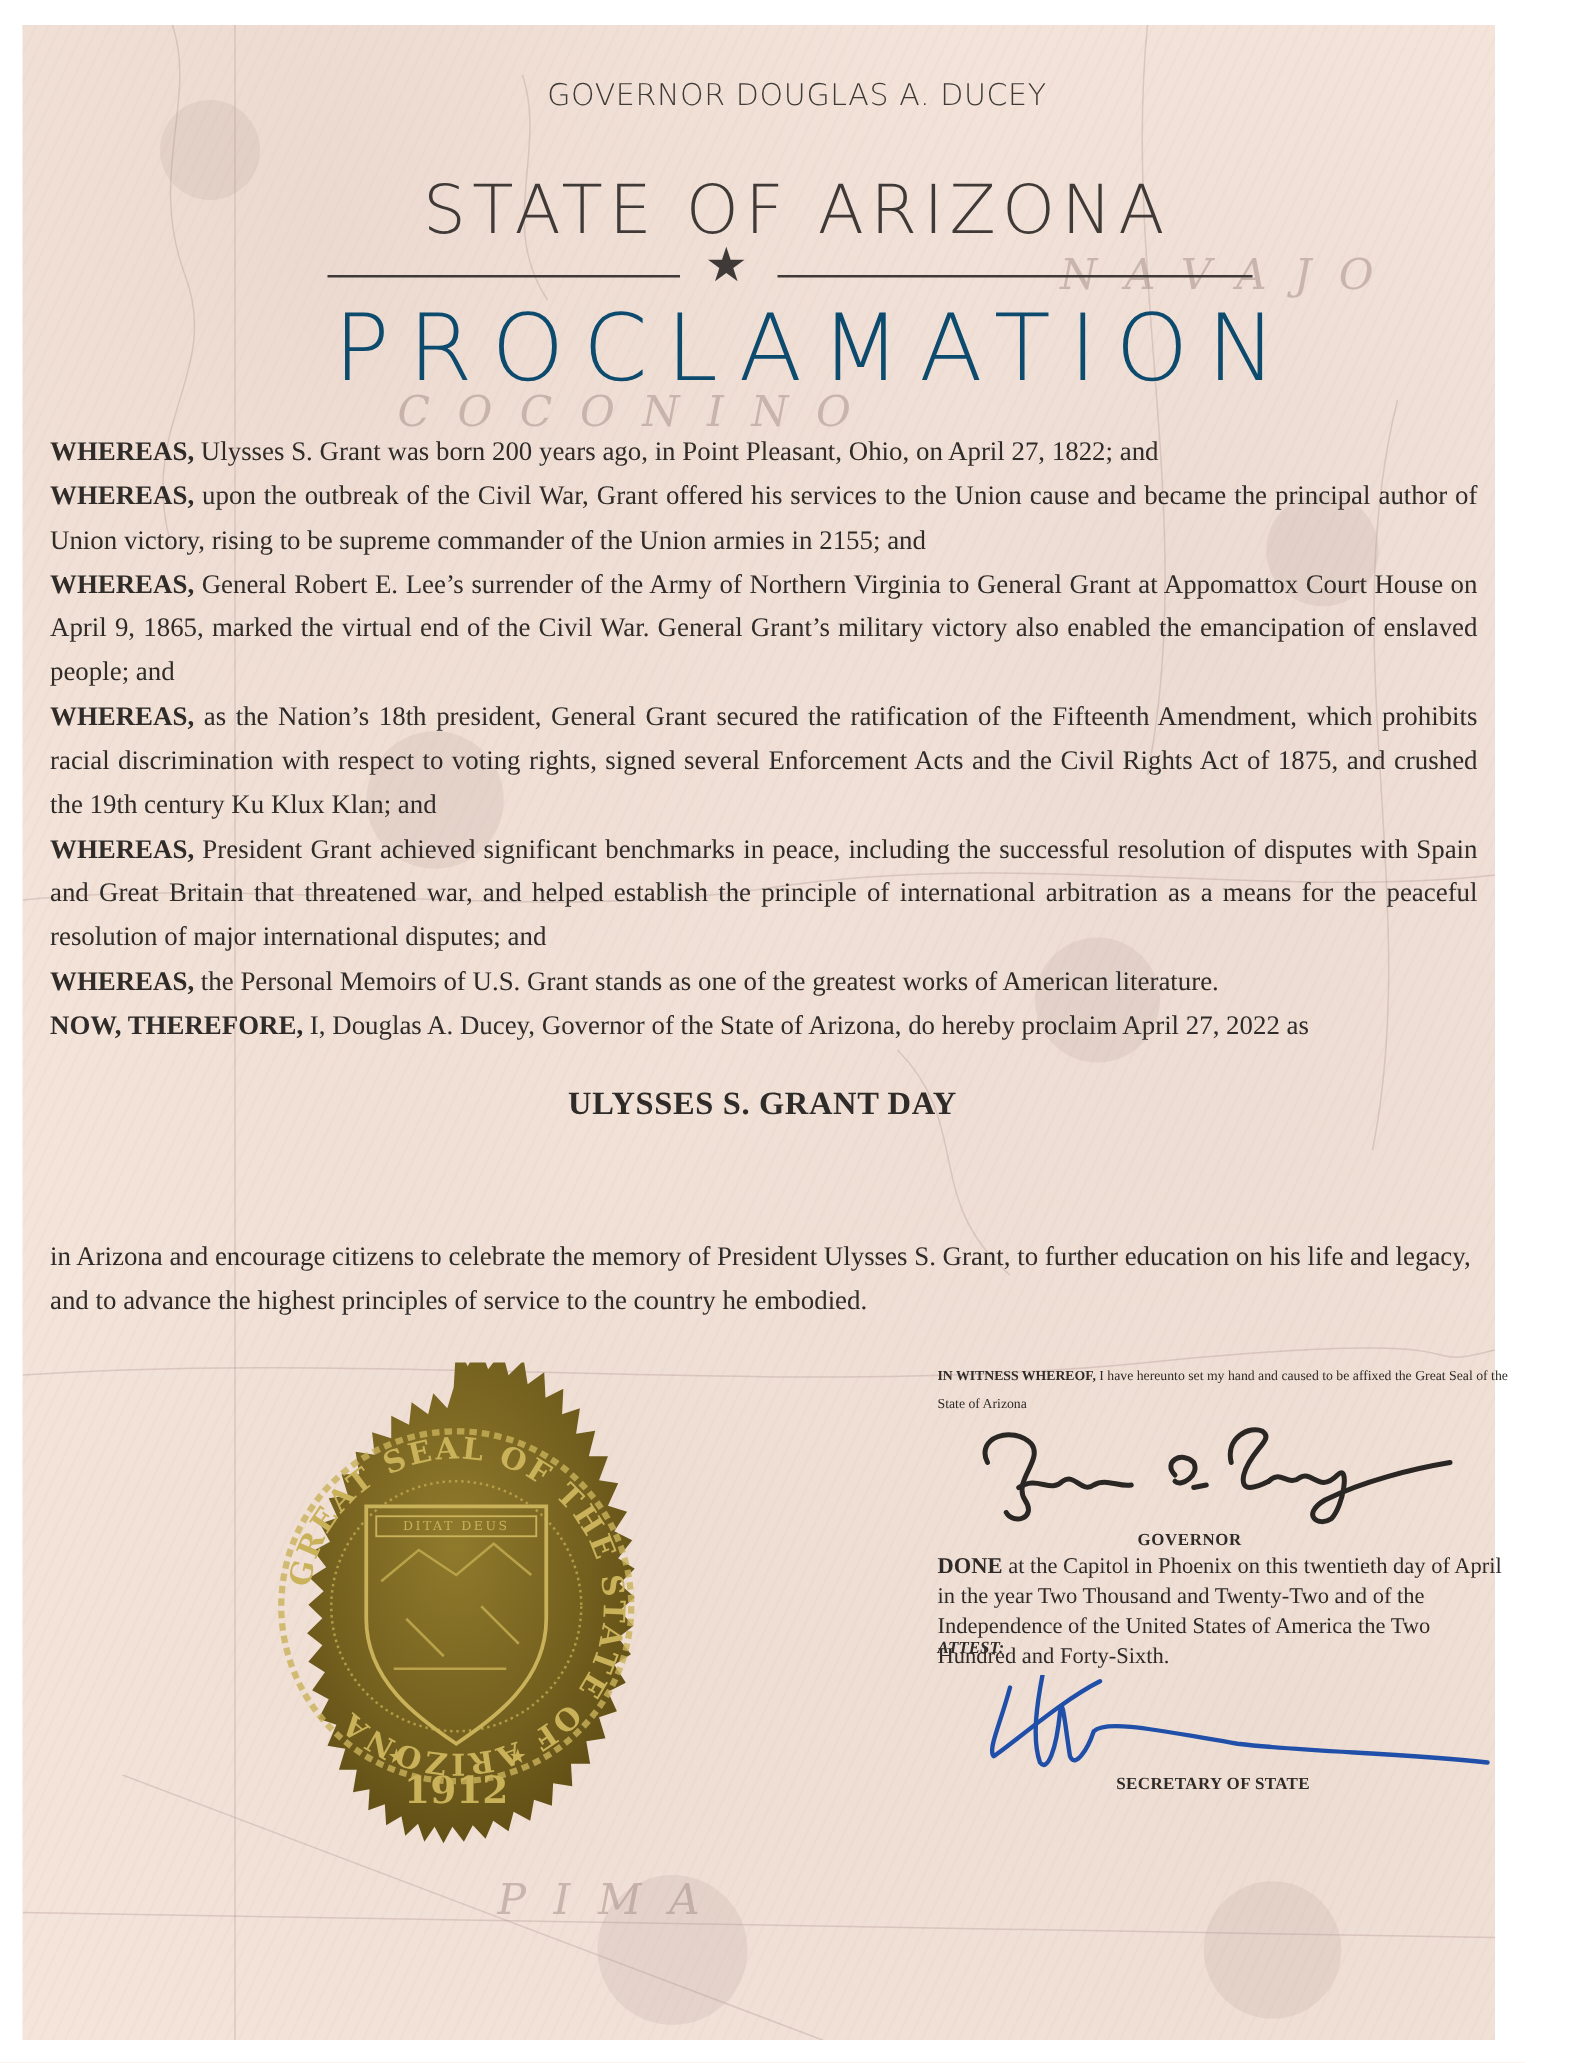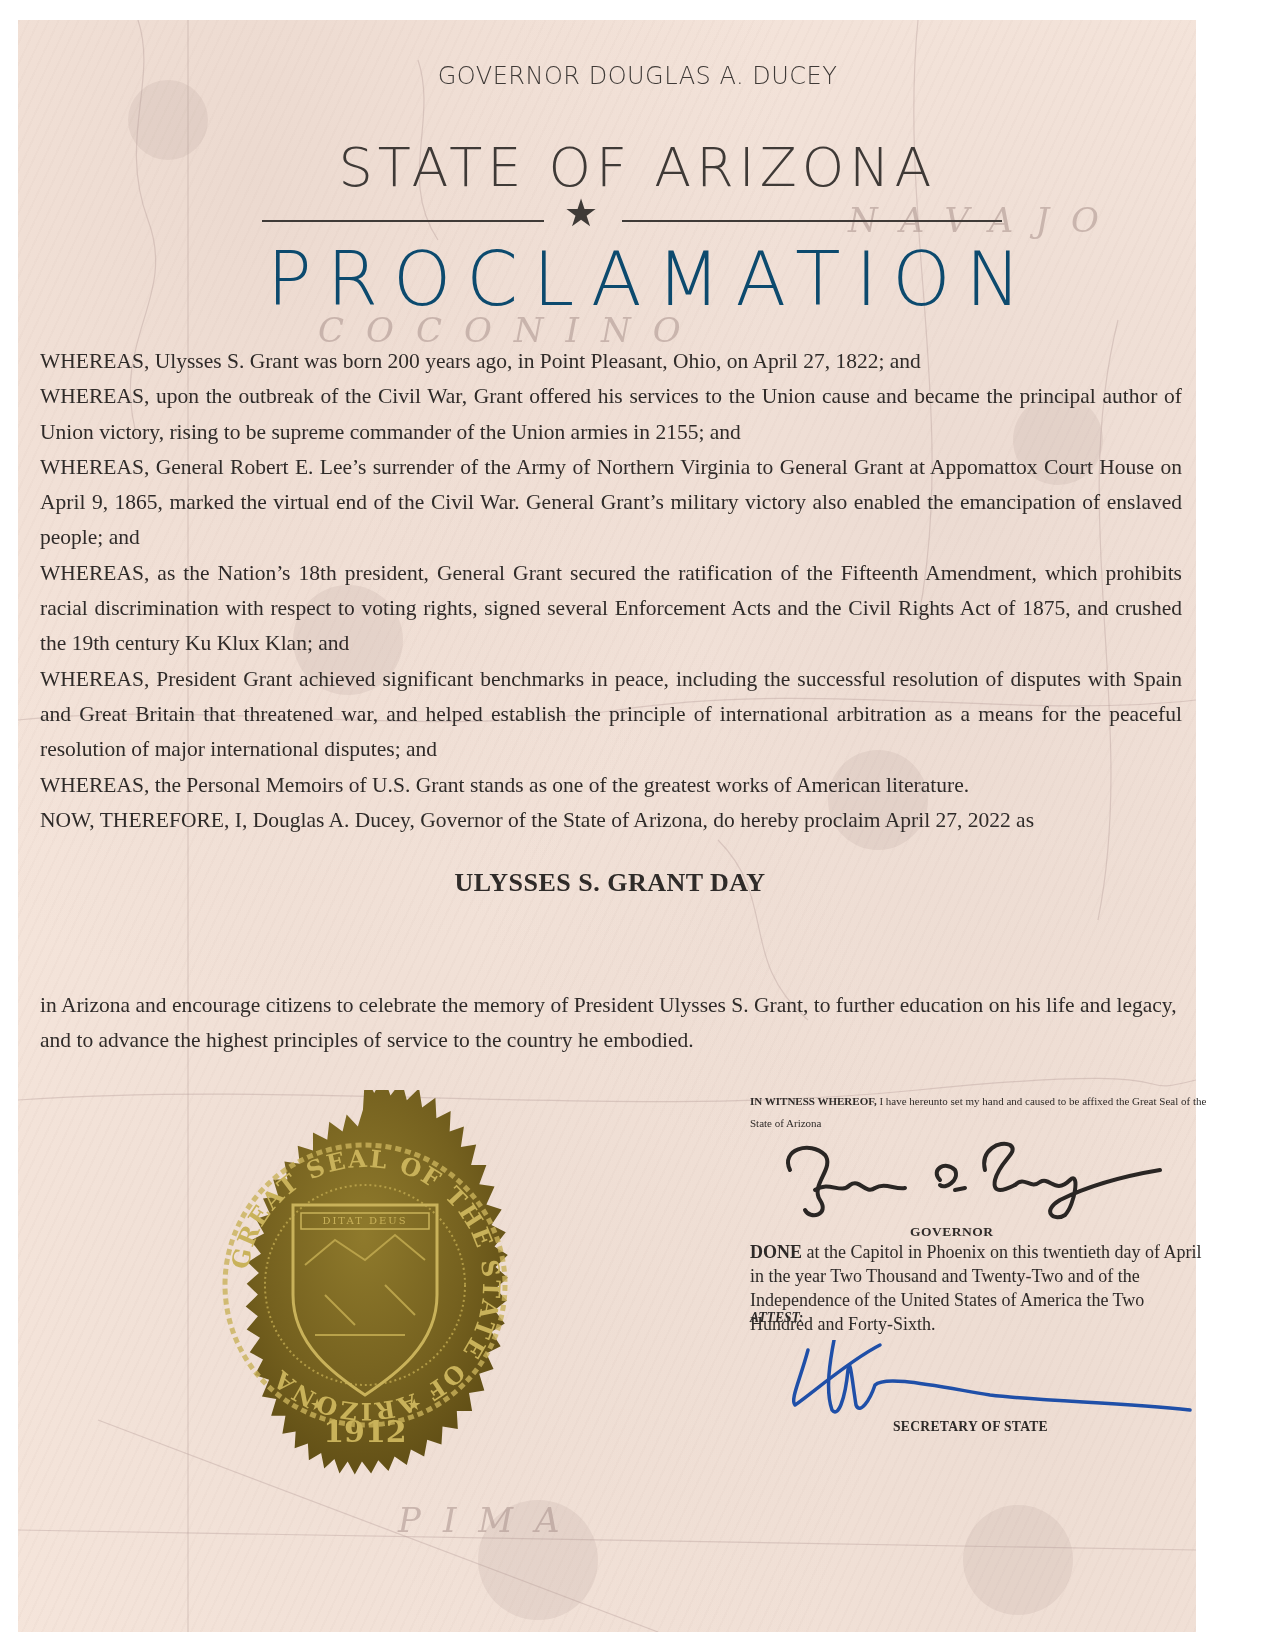--- a/index.html
+++ b/index.html
@@ -40,21 +40,21 @@
   .procl-line {
     position: absolute; top: 236px; left: 0; width: 1275px; text-align: center;
     font-family: "DejaVu Sans", sans-serif; font-size: 74px; letter-spacing: 15px; color: #0c4a6e;
     font-weight: 300; text-indent: 28px;
   }
   .body-text {
     position: absolute; left: 40px; top: 344px; width: 1142px;
     font-size: 21.5px; line-height: 35.3px; text-align: justify; color: #2f2b29;
   }
   .body-text p { margin: 0; }
-  .body-text b { font-weight: normal; }
+  .body-text b { font-weight: bold; }
   .last-line-left { text-align-last: left; }
   .day-title {
     position: absolute; top: 868px; left: 0; width: 1220px; text-align: center;
     font-size: 26px; font-weight: bold; letter-spacing: 0.5px; color: #2f2b29;
   }
   .closing {
     position: absolute; left: 40px; top: 988px; width: 1142px; font-size: 21.5px; line-height: 35px;
     color: #2f2b29;
   }
   .closing p { margin: 0; }

